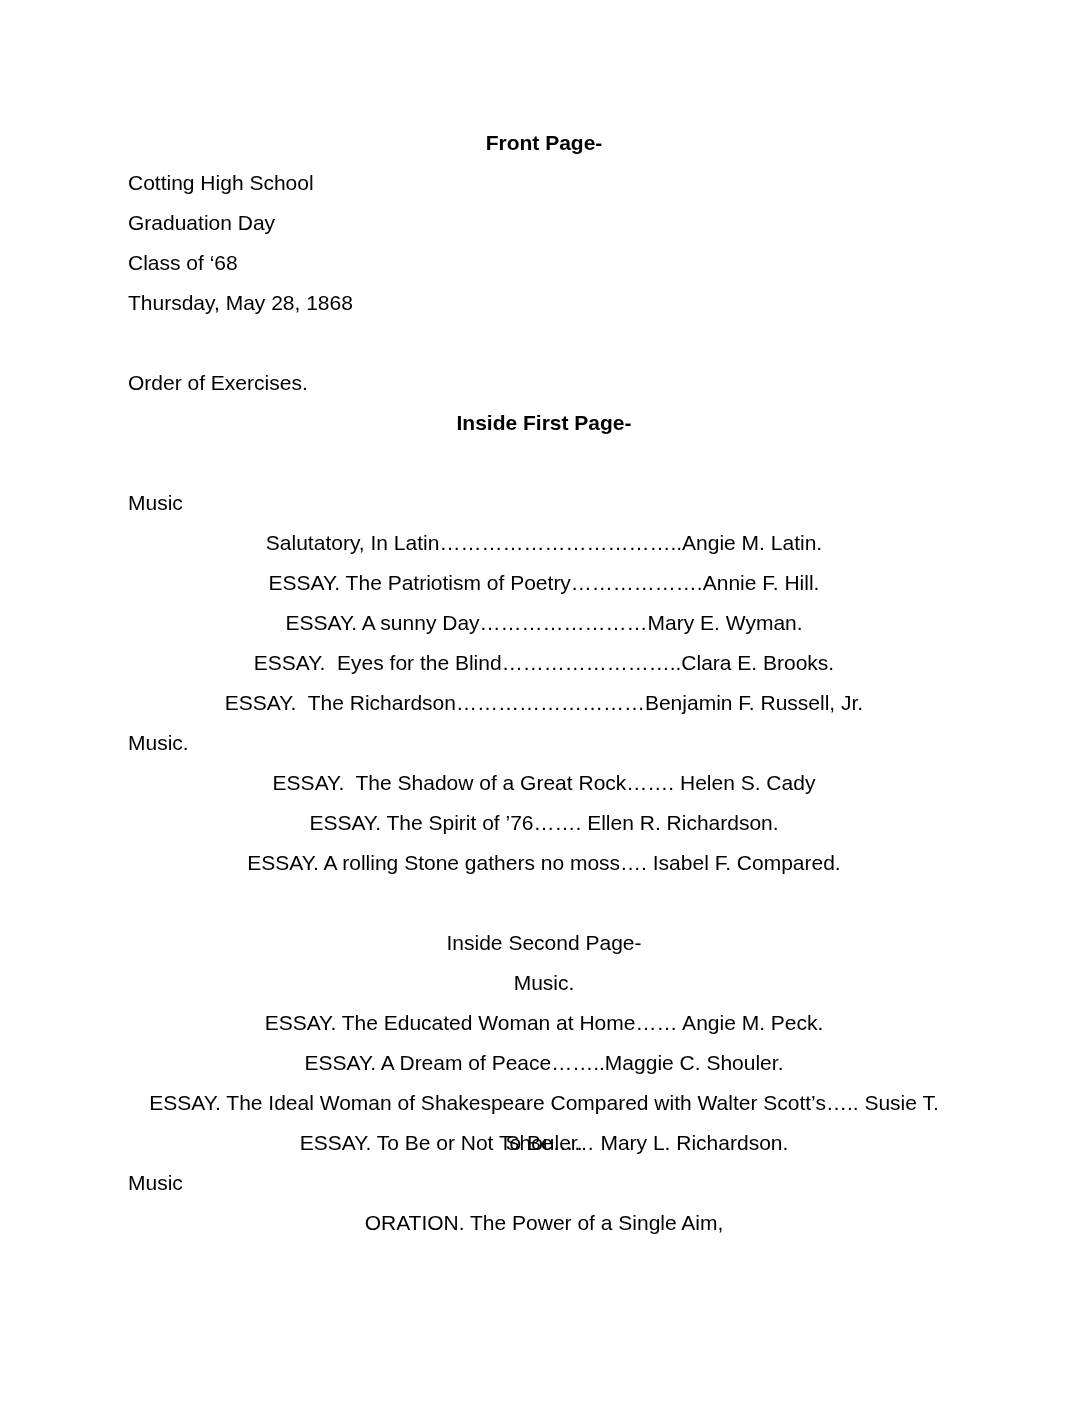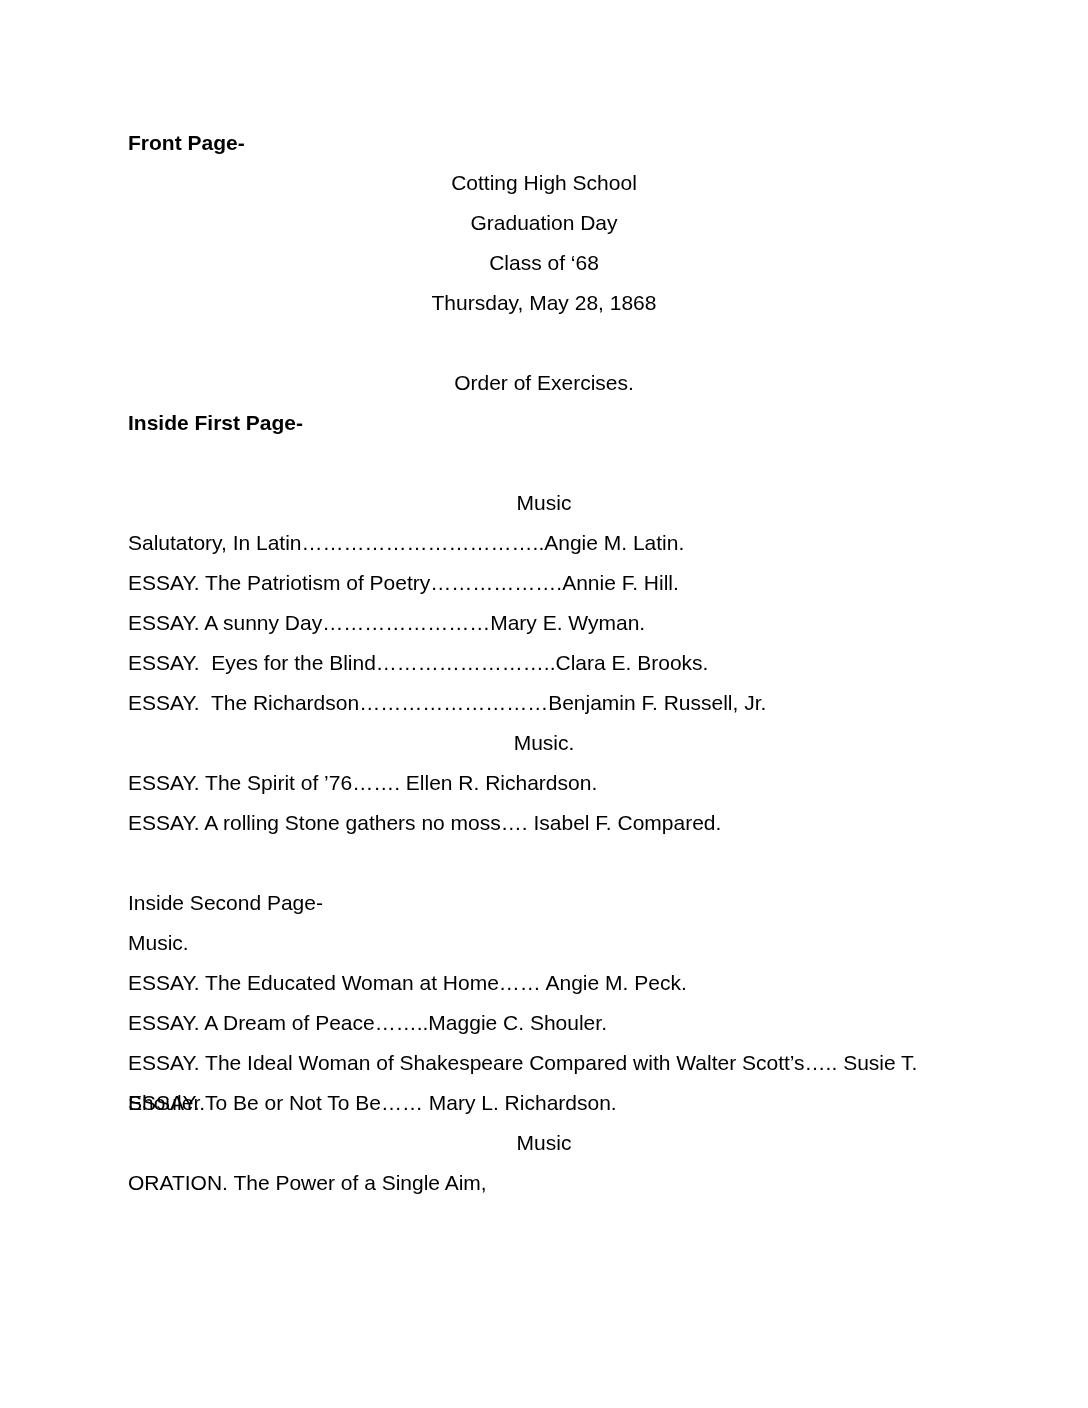--- a/index.html
+++ b/index.html
@@ -21,24 +21,24 @@
     position: absolute;
     left: 128px;
     right: 128px;
     top: 123px;
   }
   .line {
     margin: 0;
     height: 40px;
     line-height: 40px;
     white-space: pre-wrap;
-    text-align: left;
+    text-align: center;
     font-weight: 400;
   }
-  .line.center { text-align: center; }
+  .line.center { text-align: left; }
   .line.bold   { font-weight: 700; }
   .blank-line  { height: 40px; }
 </style>
 </head>
 <body>
 
 <div class="doc-page">
   <div class="doc-content">
 
     <p class="line bold">Front Page-</p>
@@ -54,20 +54,21 @@
 
     <div class="blank-line"></div>
 
     <p class="line center">Music</p>
     <p class="line">Salutatory, In Latin……………………………..Angie M. Latin.</p>
     <p class="line">ESSAY. The Patriotism of Poetry……………….Annie F. Hill.</p>
     <p class="line">ESSAY. A sunny Day……………………Mary E. Wyman.</p>
     <p class="line">ESSAY.  Eyes for the Blind……………………..Clara E. Brooks.</p>
     <p class="line">ESSAY.  The Richardson………………………Benjamin F. Russell, Jr.</p>
     <p class="line center">Music.</p>
+    <p class="line">ESSAY.  The Shadow of a Great Rock……. Helen S. Cady</p>
     <p class="line">ESSAY. The Spirit of ’76……. Ellen R. Richardson.</p>
     <p class="line">ESSAY. A rolling Stone gathers no moss…. Isabel F. Compared.</p>
 
     <div class="blank-line"></div>
 
     <p class="line">Inside Second Page-</p>
     <p class="line">Music.</p>
     <p class="line">ESSAY. The Educated Woman at Home…… Angie M. Peck.</p>
     <p class="line">ESSAY. A Dream of Peace……..Maggie C. Shouler.</p>
     <p class="line">ESSAY. The Ideal Woman of Shakespeare Compared with Walter Scott’s….. Susie T. Shouler.</p>

